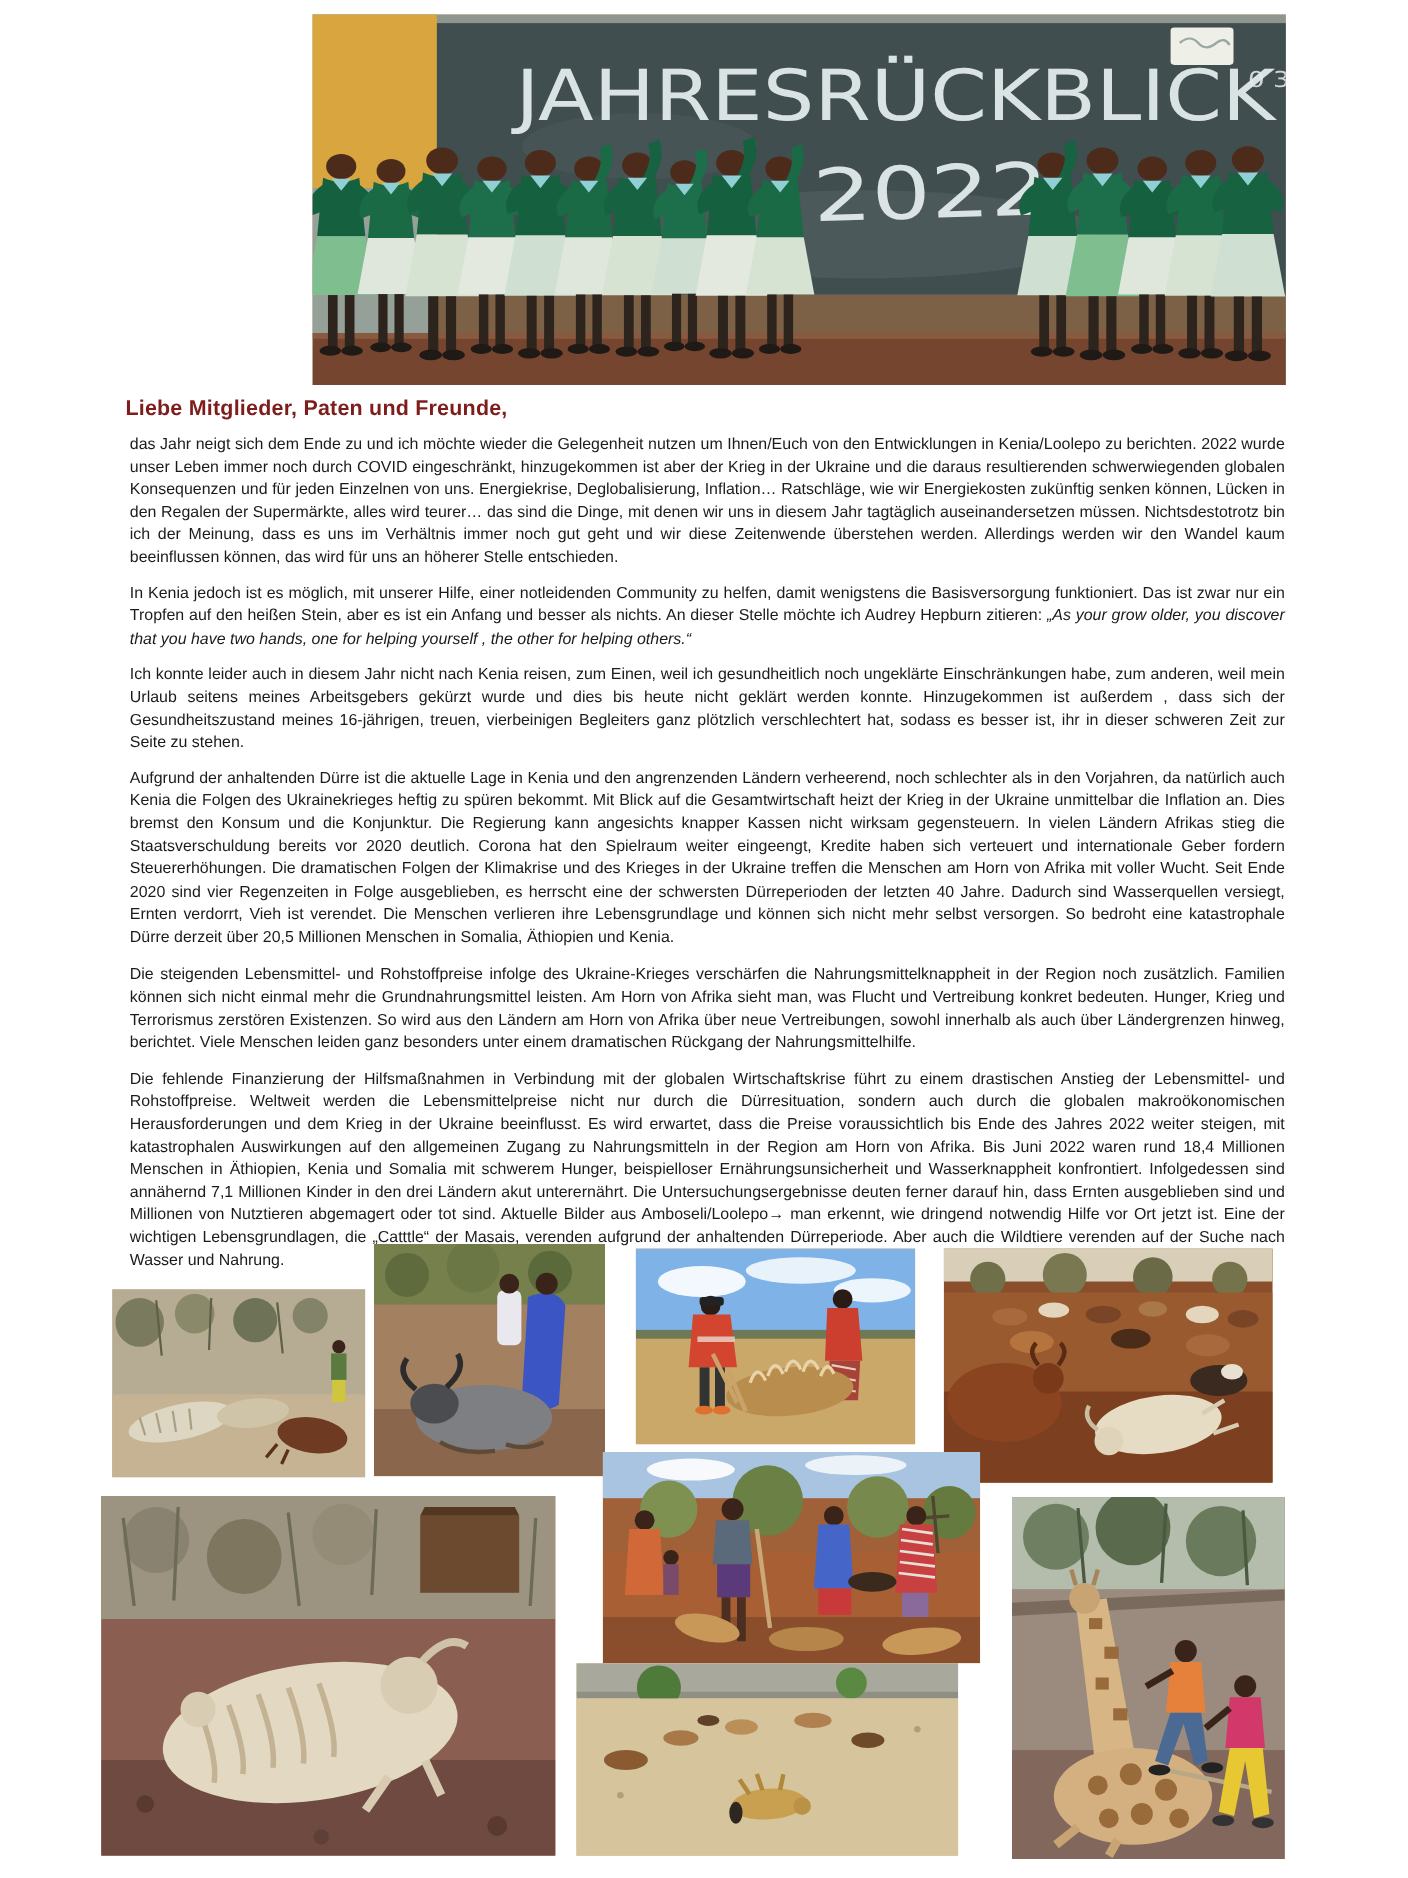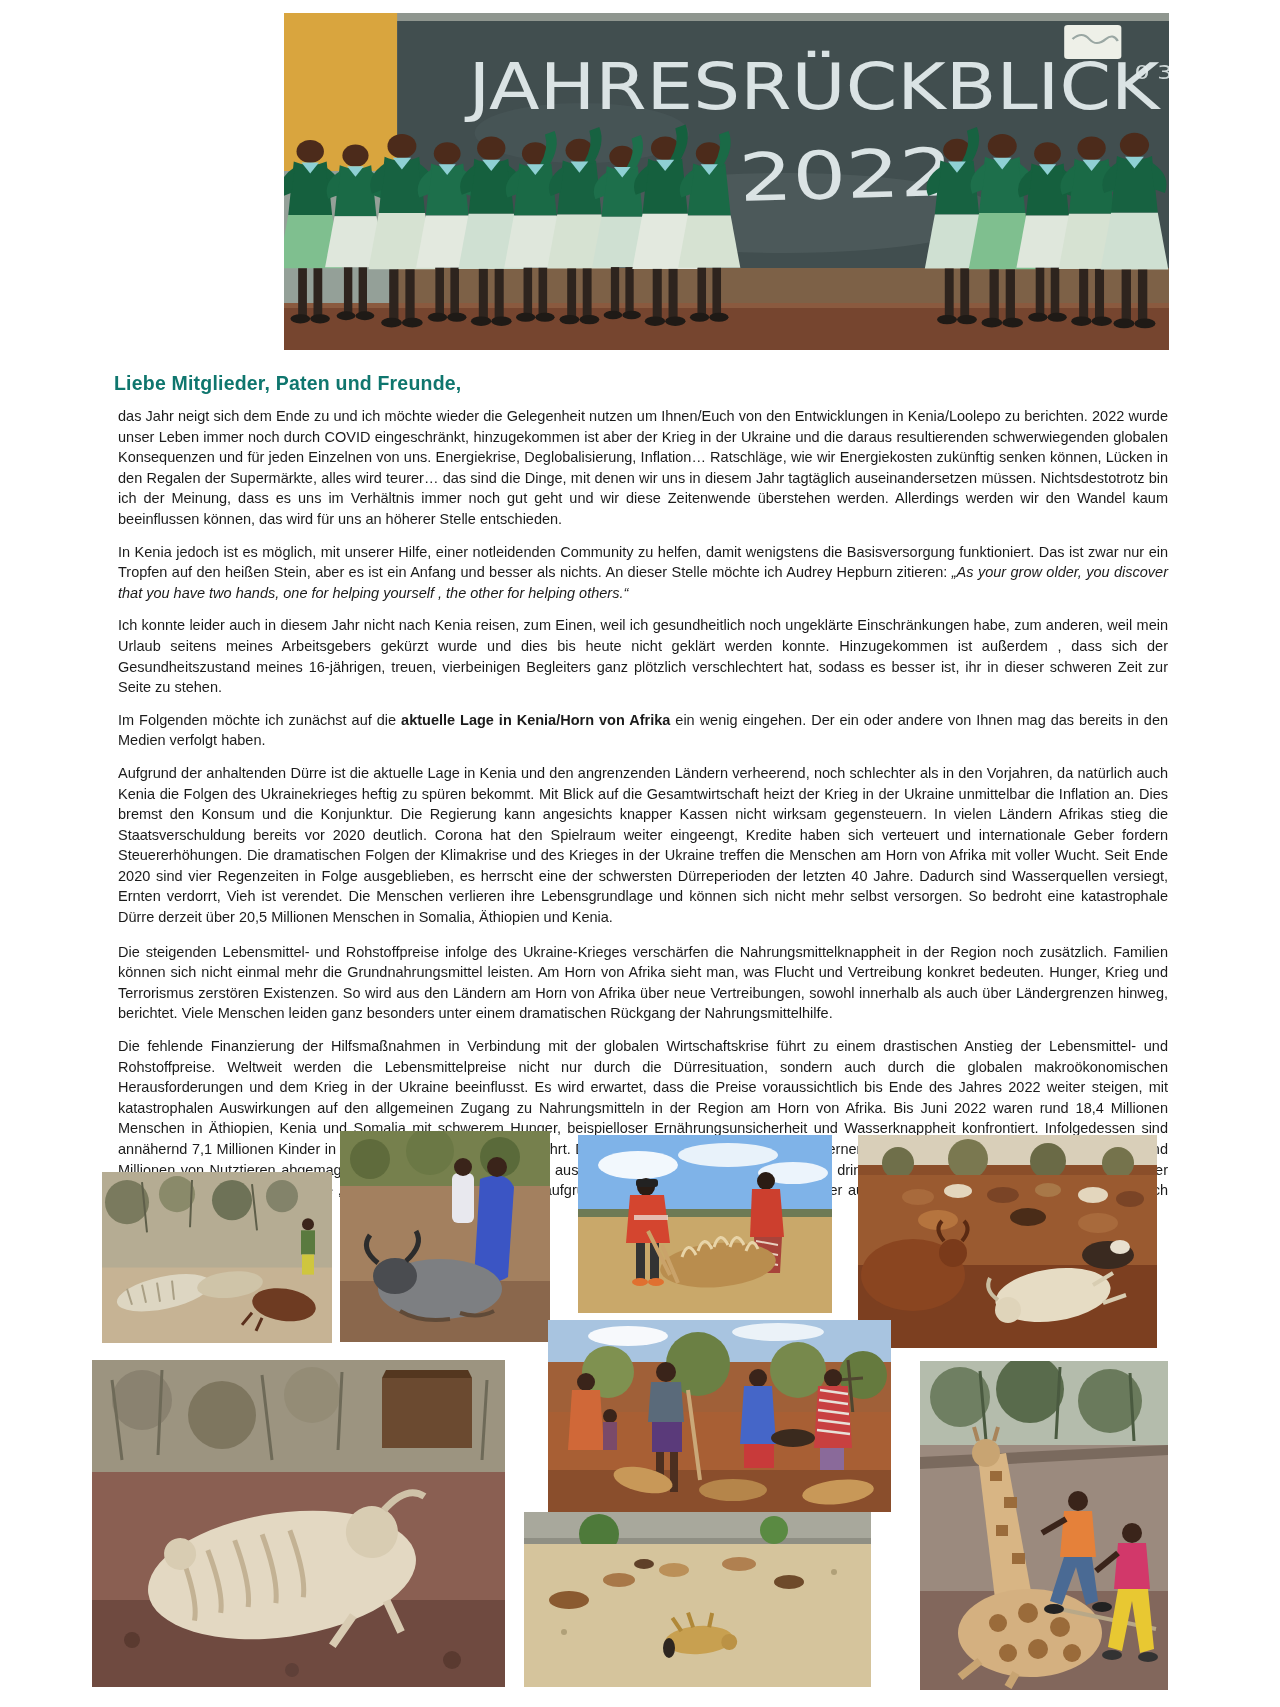--- a/index.html
+++ b/index.html
@@ -2,22 +2,22 @@
 <html lang="de"><head>
 <meta charset="utf-8">
 <style>
   html,body{margin:0;padding:0;background:#ffffff;}
   .page{position:relative;width:1280px;height:1707px;background:#ffffff;overflow:hidden;
         font-family:"Liberation Sans",sans-serif;color:#1b1b1b;}
   .photo{position:absolute;overflow:hidden;background:#cbb693;}
   .photo svg{display:block;width:100%;height:100%;}
   .hero{left:284px;top:13px;width:885px;height:337px;}
   .content{position:absolute;left:106px;top:360px;width:1074px;}
-  .content h1{font-size:19.5px;line-height:22px;font-weight:bold;color:#0f766e;
-              margin:12px 0 7px 8px;letter-spacing:.2px;}
+  .content h1{font-size:19.5px;line-height:22px;font-weight:bold;color:#7f1d1d;
+              margin:0 0 7px 8px;letter-spacing:.2px;}
   .content p{margin:12px;text-align:justify;font-size:14.5px;line-height:20.6px;}
   .content p.gap-s{margin-top:6px;}
   .content p.gap-m{margin-top:9px;}
   .content p.gap-l{margin-top:14px;}
   .content em{font-style:italic;}
   .content strong{font-weight:bold;}
   
   .p1{left:102px;top:1172px;width:230px;height:171px;}
   .p2{left:340px;top:1131px;width:210px;height:211px;}
   .p3{left:578px;top:1135px;width:254px;height:178px;}
@@ -92,21 +92,20 @@
         <use href="#kid" transform="translate(714,235) scale(0.98)" style="color:#176241;--skirt:#cfe0d2"></use>
       </g>
     </svg>
   </div>
 
   <div class="content">
     <h1>Liebe Mitglieder,  Paten und Freunde,</h1>
     <p><span>das Jahr neigt sich dem Ende zu und ich möchte wieder die Gelegenheit nutzen um Ihnen/Euch von den Entwicklungen in Kenia/Loolepo zu berichten. 2022 wurde unser Leben immer noch durch COVID eingeschränkt, hinzugekommen ist aber der Krieg in der Ukraine und die daraus resultierenden schwerwiegenden globalen Konsequenzen und für jeden Einzelnen von uns. Energiekrise, Deglobalisierung, Inflation… Ratschläge, wie wir Energiekosten zukünftig senken können, Lücken in den Regalen der Supermärkte, alles wird teurer… das sind die Dinge, mit denen wir uns in diesem Jahr tagtäglich auseinandersetzen müssen. Nichtsdestotrotz bin ich der Meinung, dass es uns im Verhältnis immer noch gut geht und wir diese Zeitenwende überstehen werden. Allerdings werden wir den Wandel kaum beeinflussen können, das wird für uns an höherer Stelle entschieden.</span></p>
     <p><span>In Kenia jedoch ist es möglich, mit unserer Hilfe, einer notleidenden Community zu helfen, damit wenigstens die Basisversorgung funktioniert. Das ist zwar nur ein Tropfen auf den heißen Stein, aber es ist ein Anfang und besser als nichts. An dieser Stelle möchte ich Audrey Hepburn zitieren: </span><em>„As your grow older, you discover that you have two hands, one for helping yourself , the other for helping others.“</em></p>
     <p class="gap-s"><span>Ich konnte leider auch in diesem Jahr nicht nach Kenia reisen, zum Einen, weil ich gesundheitlich noch  ungeklärte Einschränkungen habe, zum anderen, weil mein Urlaub seitens meines Arbeitsgebers gekürzt wurde und dies bis heute nicht geklärt werden konnte. Hinzugekommen ist außerdem , dass sich der Gesundheitszustand meines  16-jährigen, treuen, vierbeinigen Begleiters ganz plötzlich verschlechtert hat, sodass es besser ist, ihr in dieser schweren Zeit zur Seite zu stehen.</span></p>
-    <p class="gap-m"><span>Im Folgenden möchte ich zunächst auf die </span><strong>aktuelle Lage in Kenia/Horn von Afrika</strong><span> ein wenig eingehen. Der ein oder andere von Ihnen mag das bereits in den Medien verfolgt haben.</span></p>
     <p class="gap-m"><span>Aufgrund der anhaltenden Dürre ist die aktuelle Lage in Kenia und den angrenzenden Ländern verheerend, noch schlechter als in den Vorjahren, da natürlich auch Kenia die Folgen des Ukrainekrieges heftig zu spüren bekommt. Mit Blick auf die Gesamtwirtschaft heizt der Krieg in der Ukraine unmittelbar die Inflation an. Dies bremst den Konsum und die Konjunktur. Die Regierung kann angesichts knapper Kassen nicht wirksam gegensteuern. In vielen Ländern Afrikas stieg die Staatsverschuldung bereits vor 2020 deutlich. Corona hat den Spielraum weiter eingeengt, Kredite haben sich verteuert und internationale Geber fordern Steuererhöhungen. Die dramatischen Folgen der Klimakrise und des Krieges in der Ukraine treffen die Menschen am Horn von Afrika mit voller Wucht. Seit Ende 2020 sind vier Regenzeiten in Folge ausgeblieben, es herrscht eine der schwersten Dürreperioden der letzten 40 Jahre. Dadurch sind Wasserquellen versiegt, Ernten verdorrt, Vieh ist verendet. Die Menschen verlieren ihre Lebensgrundlage und können sich nicht mehr selbst versorgen. So bedroht eine katastrophale Dürre derzeit über 20,5 Millionen Menschen in Somalia, Äthiopien und Kenia.</span></p>
     <p class="gap-l"><span>Die steigenden Lebensmittel- und Rohstoffpreise infolge des Ukraine-Krieges verschärfen die Nahrungsmittelknappheit in der Region noch zusätzlich. Familien können sich nicht einmal mehr die Grundnahrungsmittel leisten. Am Horn von Afrika sieht man, was Flucht und Vertreibung konkret bedeuten. Hunger, Krieg und Terrorismus zerstören Existenzen.  So wird aus den Ländern am Horn von Afrika über neue Vertreibungen, sowohl innerhalb als auch über Ländergrenzen hinweg, berichtet.  Viele Menschen leiden ganz besonders unter einem dramatischen Rückgang der Nahrungsmittelhilfe.</span></p>
     <p class="gap-s"><span>Die fehlende Finanzierung der Hilfsmaßnahmen in Verbindung mit der globalen Wirtschaftskrise führt zu einem drastischen Anstieg der Lebensmittel- und Rohstoffpreise. Weltweit werden die Lebensmittelpreise nicht nur durch die Dürresituation, sondern auch durch die globalen makroökonomischen Herausforderungen und dem Krieg in der Ukraine beeinflusst. Es wird erwartet, dass die Preise voraussichtlich bis Ende des Jahres 2022 weiter steigen, mit katastrophalen Auswirkungen auf den allgemeinen Zugang zu Nahrungsmitteln in der Region am Horn von Afrika. Bis Juni 2022 waren rund 18,4 Millionen Menschen in Äthiopien, Kenia und Somalia mit schwerem Hunger, beispielloser Ernährungsunsicherheit und Wasserknappheit konfrontiert. Infolgedessen sind annähernd 7,1 Millionen Kinder in den drei Ländern akut unterernährt. Die Untersuchungsergebnisse deuten ferner darauf hin, dass Ernten ausgeblieben sind und Millionen von Nutztieren abgemagert oder tot sind. Aktuelle Bilder aus Amboseli/Loolepo→ man erkennt, wie dringend notwendig Hilfe vor Ort jetzt ist. Eine der wichtigen Lebensgrundlagen, die „Catttle“ der Masais, verenden aufgrund der anhaltenden Dürreperiode. Aber auch die Wildtiere verenden auf der Suche nach Wasser und Nahrung.</span></p>
   </div>
 
   <div class="photo p1" role="img" aria-label="Verendete Rinder im trockenen Buschland">
     <svg viewBox="0 0 230 170" preserveAspectRatio="none">
       <rect width="230" height="170" fill="#b5ac93"></rect>
       <rect y="95" width="230" height="75" fill="#c6b394"></rect>
       <circle cx="25" cy="30" r="22" fill="#7a7a5e"></circle>

